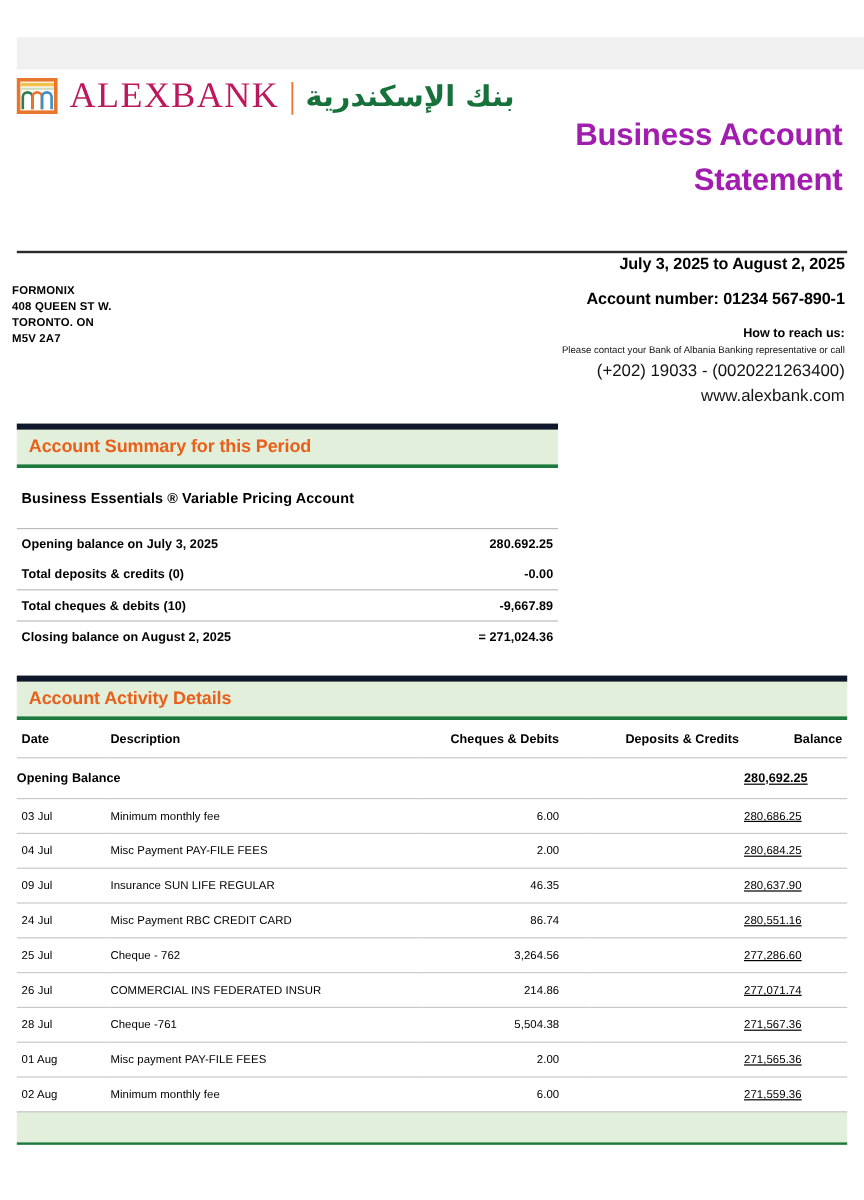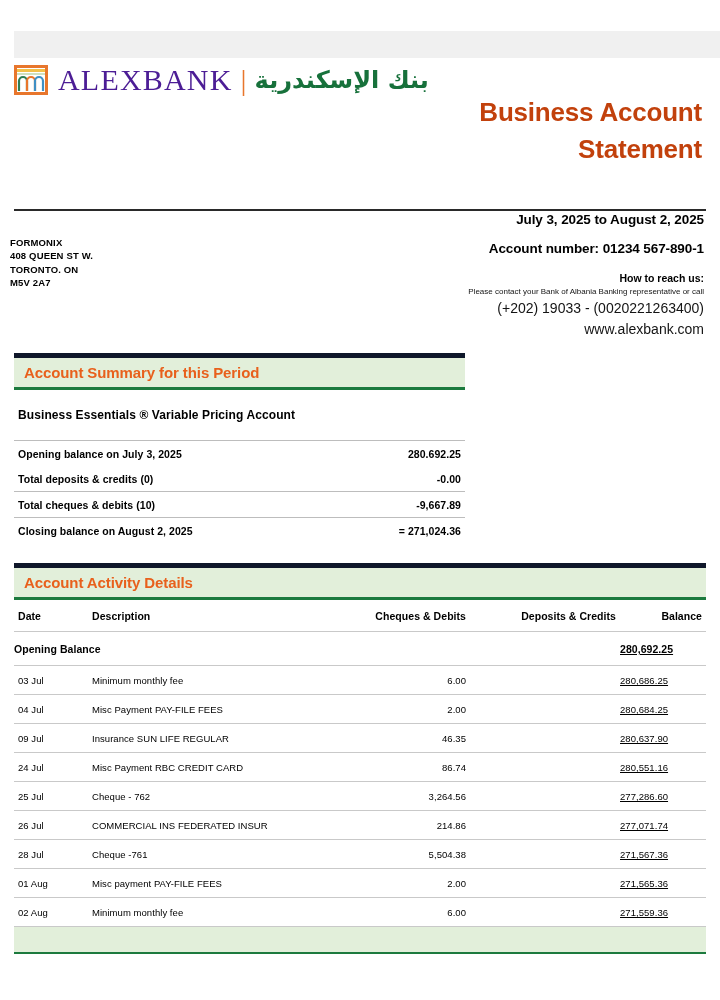--- a/index.html
+++ b/index.html
@@ -51,21 +51,21 @@
     height: 30px;
     border: 3px solid #e8762c;
     background: #ffffff;
     display: block;
     flex: 0 0 auto;
   }
   .brand-name {
     font-family: "Liberation Serif", serif;
     font-size: 30px;
     letter-spacing: 1.2px;
-    color: #4c1d95;
+    color: #be185d;
     margin-left: 10px;
     line-height: 1;
     white-space: nowrap;
   }
   .brand-sep {
     color: #e8762c;
     font-size: 30px;
     font-family: "Liberation Serif", serif;
     margin: 0 8px;
     line-height: 1;
@@ -83,21 +83,21 @@
 
   
   .doc-title {
     position: absolute;
     right: 18px;
     top: 94px;
     width: 430px;
     text-align: right;
     font-size: 26px;
     font-weight: bold;
-    color: #c2410c;
+    color: #a21caf;
     line-height: 1.42;
     letter-spacing: -0.2px;
   }
 
   
   .hr-dark {
     position: absolute;
     left: 14px;
     top: 209px;
     width: 692px;

